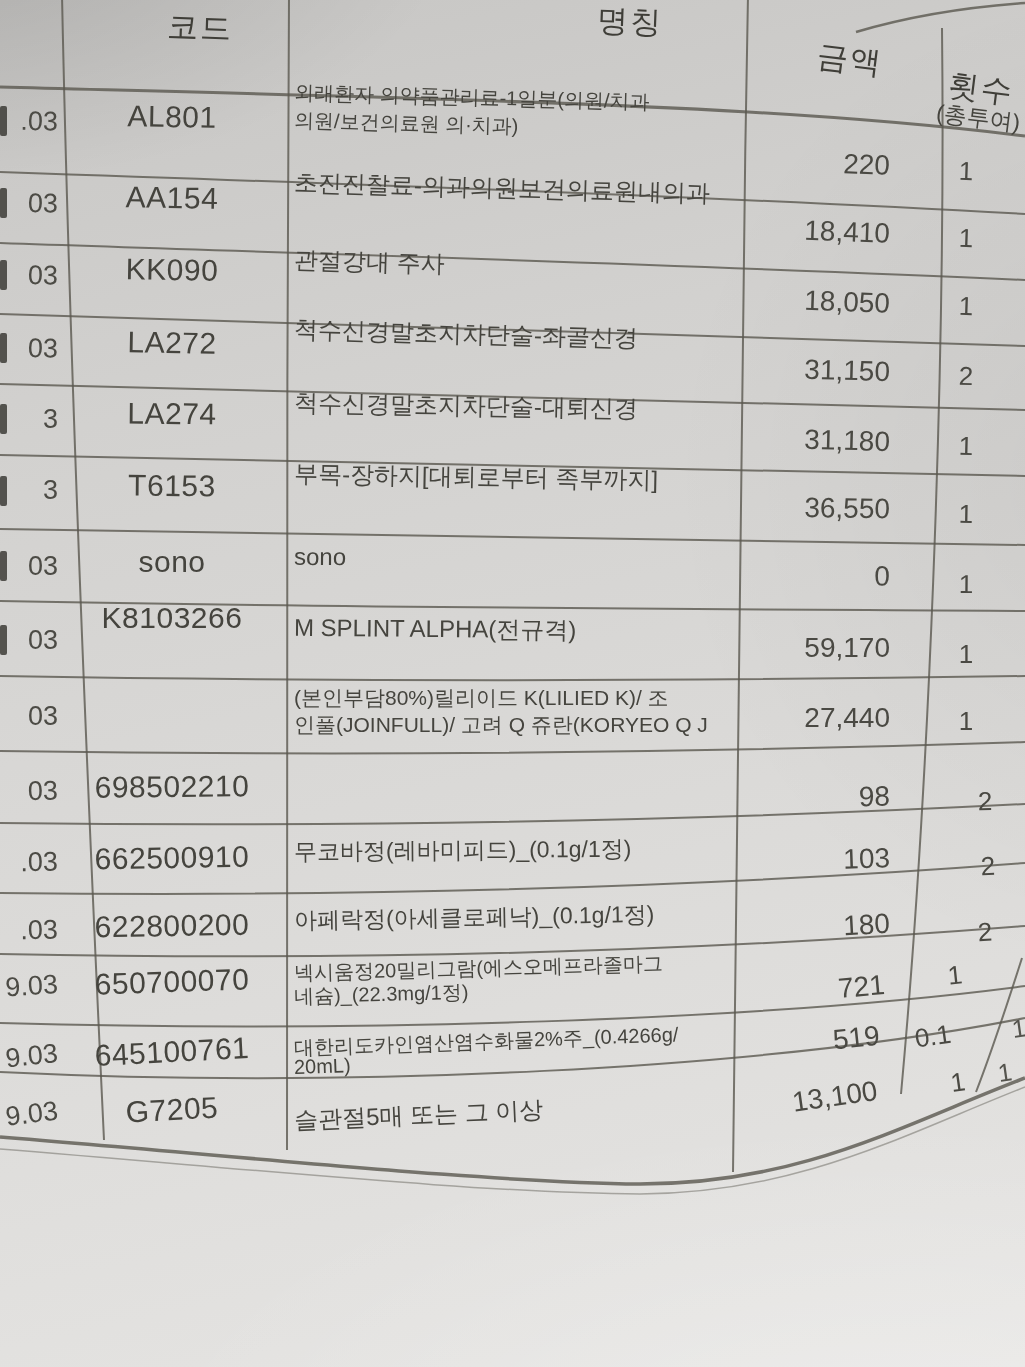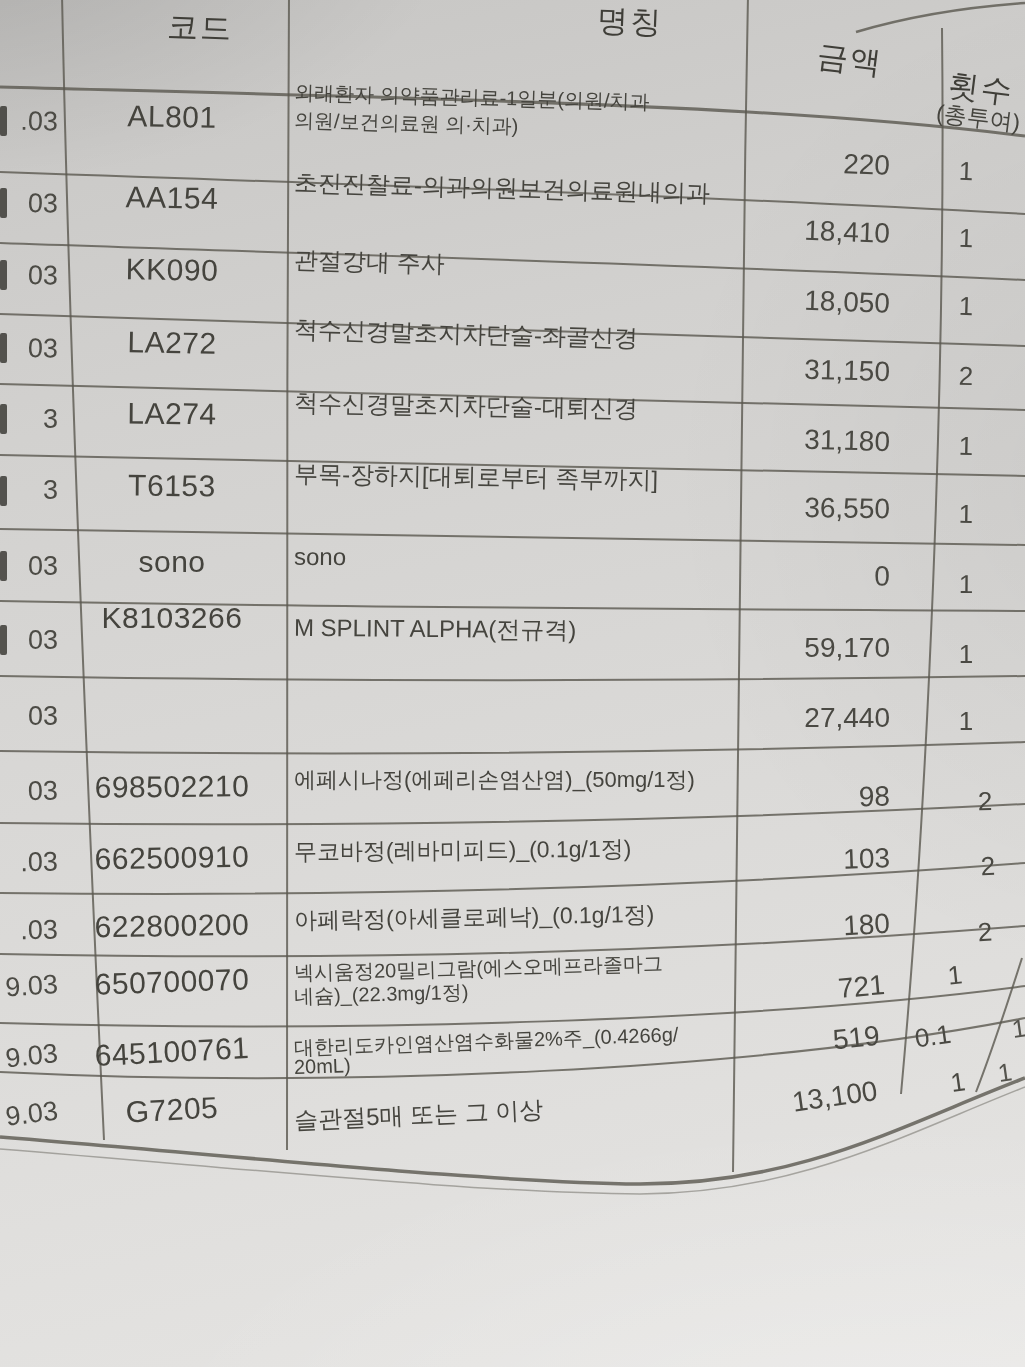--- a/index.html
+++ b/index.html
@@ -113,26 +113,27 @@
   <div class="t amt" style="top:558px;transform:rotate(.5deg)">0</div>
   <div class="t cnt" style="top:568px;transform:rotate(.5deg)">1</div>
 
   <div class="t date" style="top:623px">03</div>
   <div class="t code" style="top:599px">K8103266</div>
   <div class="t name" style="top:614px;transform:rotate(.5deg)">M SPLINT ALPHA(전규격)</div>
   <div class="t amt" style="top:630px">59,170</div>
   <div class="t cnt" style="top:638px">1</div>
 
   <div class="t date" style="top:699px">03</div>
+  <div class="t name" style="top:685px;font-size:21px">(본인부담80%)릴리이드 K(LILIED K)/ 조</div>
+  <div class="t name" style="top:712px;font-size:21px">인풀(JOINFULL)/ 고려 Q 쥬란(KORYEO Q J</div>
   <div class="t amt" style="top:700px">27,440</div>
   <div class="t cnt" style="top:705px">1</div>
 
   <div class="t date" style="top:774px;transform:rotate(-1deg)">03</div>
   <div class="t code" style="top:768px;transform:rotate(-.5deg)">698502210</div>
-  <div class="t name" style="top:766px;font-size:22px">에페시나정(에페리손염산염)_(50mg/1정)</div>
   <div class="t amt" style="top:780px;transform:rotate(-1deg)">98</div>
   <div class="t cnt" style="top:785px;left:952px;transform:rotate(-1deg)">2</div>
 
   <div class="t date" style="top:845px;transform:rotate(-1deg)">.03</div>
   <div class="t code" style="top:839px;transform:rotate(-1deg)">662500910</div>
   <div class="t name" style="top:836px;font-size:23px;transform:rotate(-.5deg)">무코바정(레바미피드)_(0.1g/1정)</div>
   <div class="t amt" style="top:843px;transform:rotate(-2deg)">103</div>
   <div class="t cnt" style="top:850px;left:955px;transform:rotate(-2deg)">2</div>
 
   <div class="t date" style="top:913px;transform:rotate(-1deg)">.03</div>

